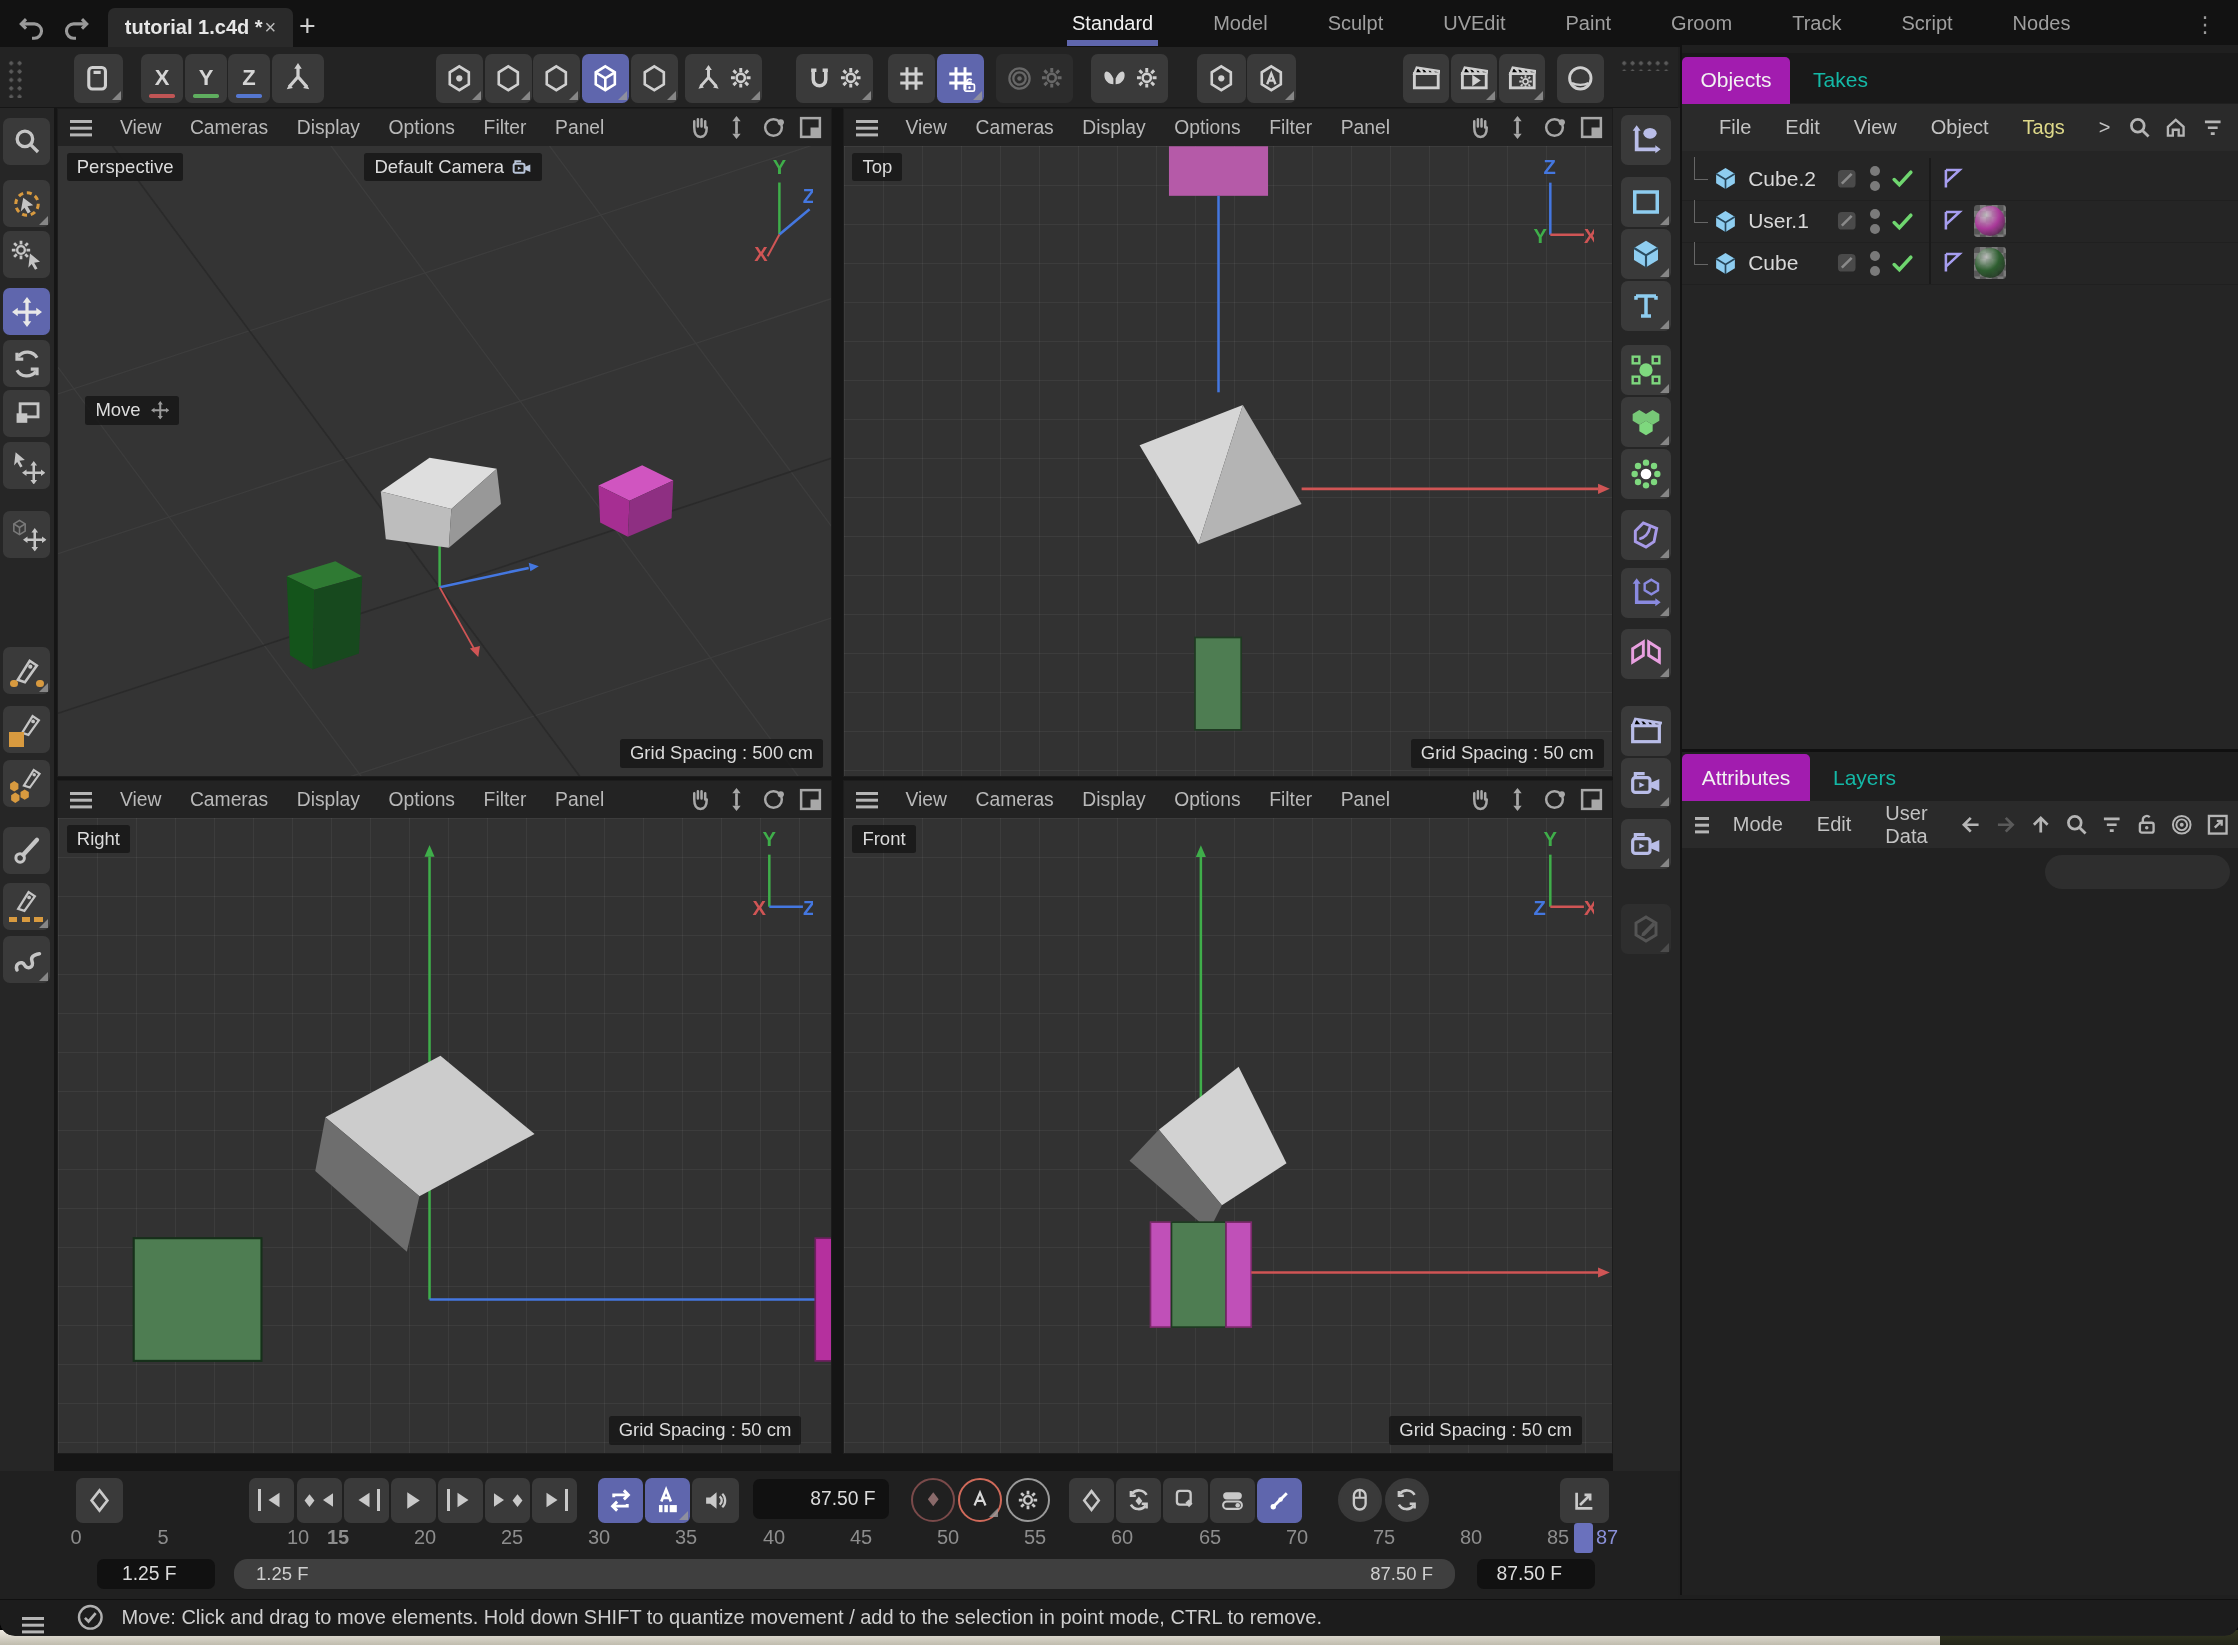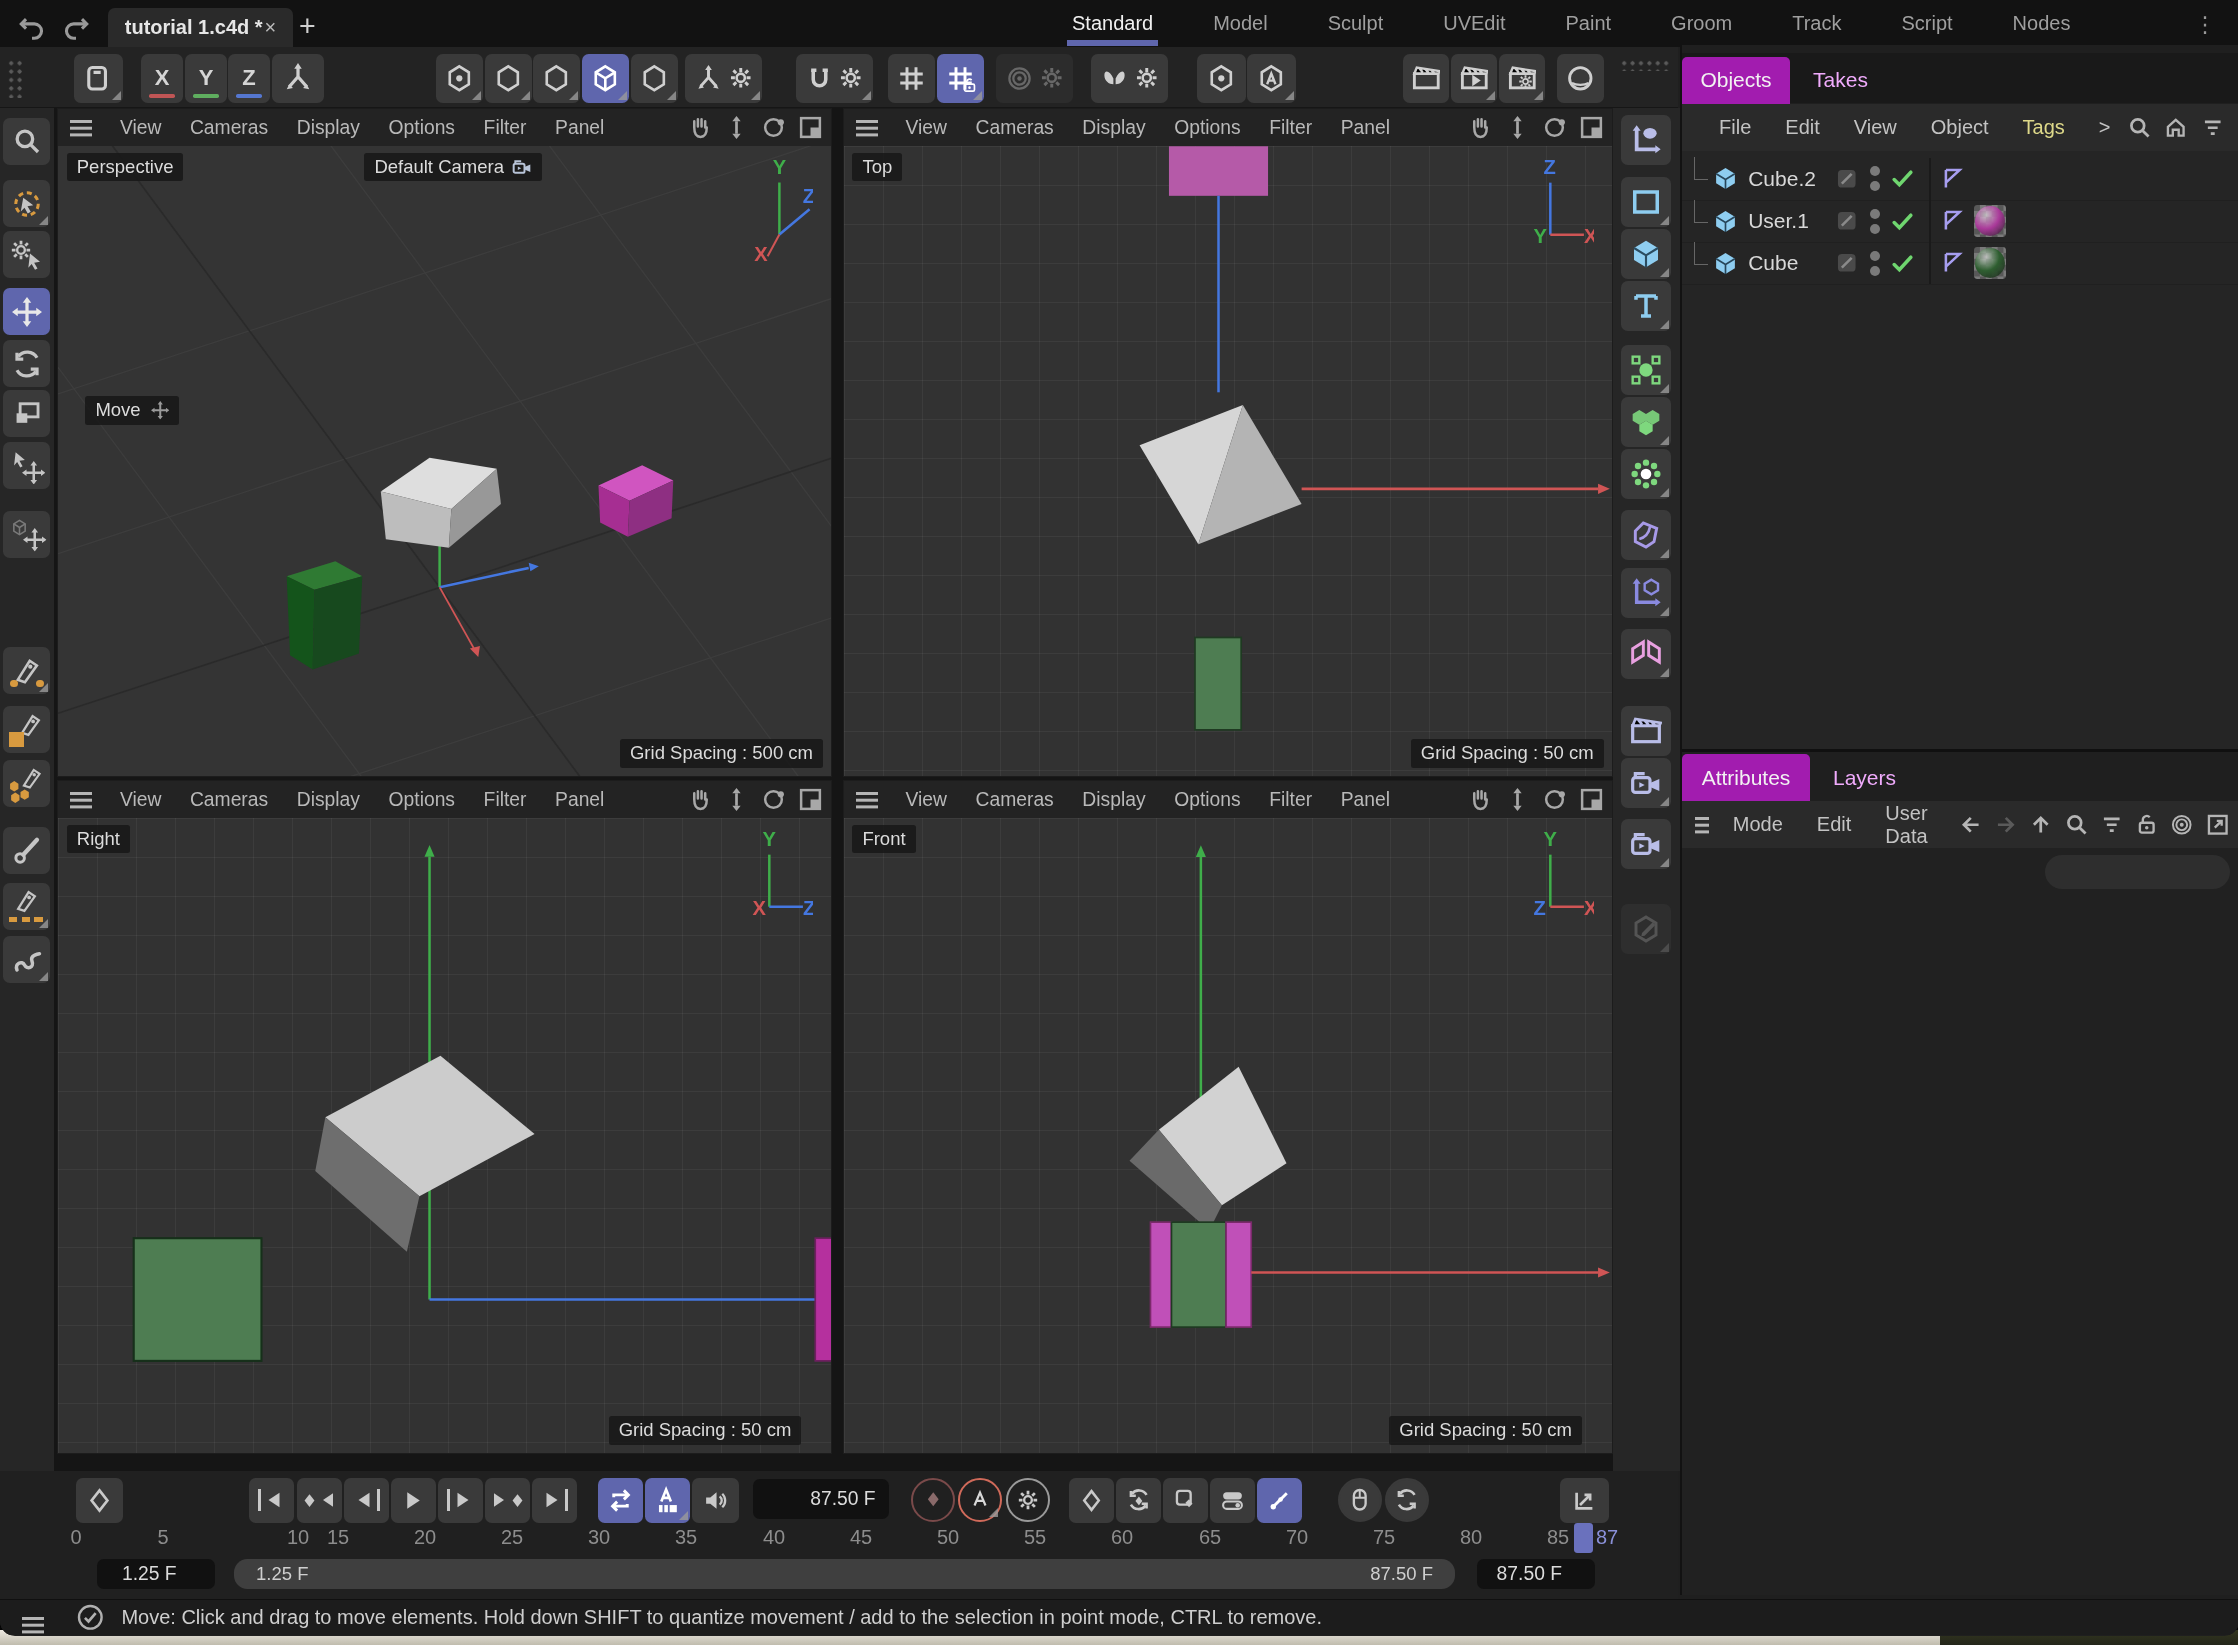--- a/index.html
+++ b/index.html
@@ -46,21 +46,21 @@
   .vp-head .nav{margin-left:auto;display:flex;gap:11.8px;padding-right:8.4px;color:#a8a8a8;}
   .vp-body{position:absolute;left:0;top:37px;right:0;bottom:0;}
   .gridbg{background-color:#323232;
      background-image:linear-gradient(rgba(255,255,255,.05) 0.8px,transparent 0.8px),
                       linear-gradient(90deg,rgba(255,255,255,.05) 0.8px,transparent 0.8px);
      background-size:39px 39px;}
   .chip{position:absolute;background:rgba(23,23,23,.85);color:#dcdcdc;font-size:18.5px;padding:3.4px 10px;border-radius:2.5px;white-space:nowrap;}
   .burger{display:inline-block;width:22px;height:3.4px;background:#b5b5b5;box-shadow:0 6.7px 0 #b5b5b5,0 13.4px 0 #b5b5b5;margin:-11.8px 0 0 11.8px;}
   
   .rpanel{left:1680px;top:45px;width:559px;height:1550px;background:#1f1f1f;border-left:2.5px solid #121212;}
-  .ptab{position:absolute;height:47px;display:flex;align-items:center;justify-content:center;font-size:21px;color:#f0abfc;}
+  .ptab{position:absolute;height:47px;display:flex;align-items:center;justify-content:center;font-size:21px;color:#14b8a6;}
   .ptab.on{background:#a21caf;color:#f2f2f2;border-radius:5px 5px 0 0;}
   .pmenu{position:absolute;left:0;right:0;height:47px;background:#2a2a2a;display:flex;align-items:center;}
   .pmenu .mi{font-size:20px;color:#c3c3c3;padding:0 17px;}
   .olist{position:absolute;left:0;right:0;background:#252525;}
   .orow{position:absolute;left:0;right:0;height:42px;display:flex;align-items:center;border-bottom:0.8px solid #202020;}
   .oname{font-size:21px;color:#d8d8d8;}
   .matchip{width:32px;height:32px;border-radius:3.4px;background:repeating-conic-gradient(#7a7a7a 0 25%,#585858 0 50%) 0 0/11.8px 11.8px;
       display:flex;align-items:center;justify-content:center;}
   .matball{width:30px;height:30px;border-radius:50%;}
   .attr-empty{position:absolute;background:#2e2e2e;border-radius:17px;}
@@ -1157,21 +1157,21 @@
       <div class="btn" style="left:1560px;top:6.7px;width:49px;height:45px">
           <svg width="27" height="27" color="#c9c9c9" viewBox="0 0 32 32">
             <use href="#s-ramp"></use>
           </svg>
         </div>
 
       <div class="abs" style="left:71px;top:55px;width:1546px;height:30px">
           <span class="tick" style="left: 5px;">0</span>
           <span class="tick" style="left: 92px;">5</span>
           <span class="tick" style="left: 179px; margin-left: 48px;">10</span>
-          <span class="tick" style="left: 267px;">15</span>
+          <span class="tick" style="left: 267px; font-weight: bold;">15</span>
           <span class="tick" style="left: 354px;">20</span>
           <span class="tick" style="left: 441px;">25</span>
           <span class="tick" style="left: 528px;">30</span>
           <span class="tick" style="left: 615px;">35</span>
           <span class="tick" style="left: 703px;">40</span>
           <span class="tick" style="left: 790px;">45</span>
           <span class="tick" style="left: 877px;">50</span>
           <span class="tick" style="left: 964px;">55</span>
           <span class="tick" style="left: 1051px;">60</span>
           <span class="tick" style="left: 1139px;">65</span>

